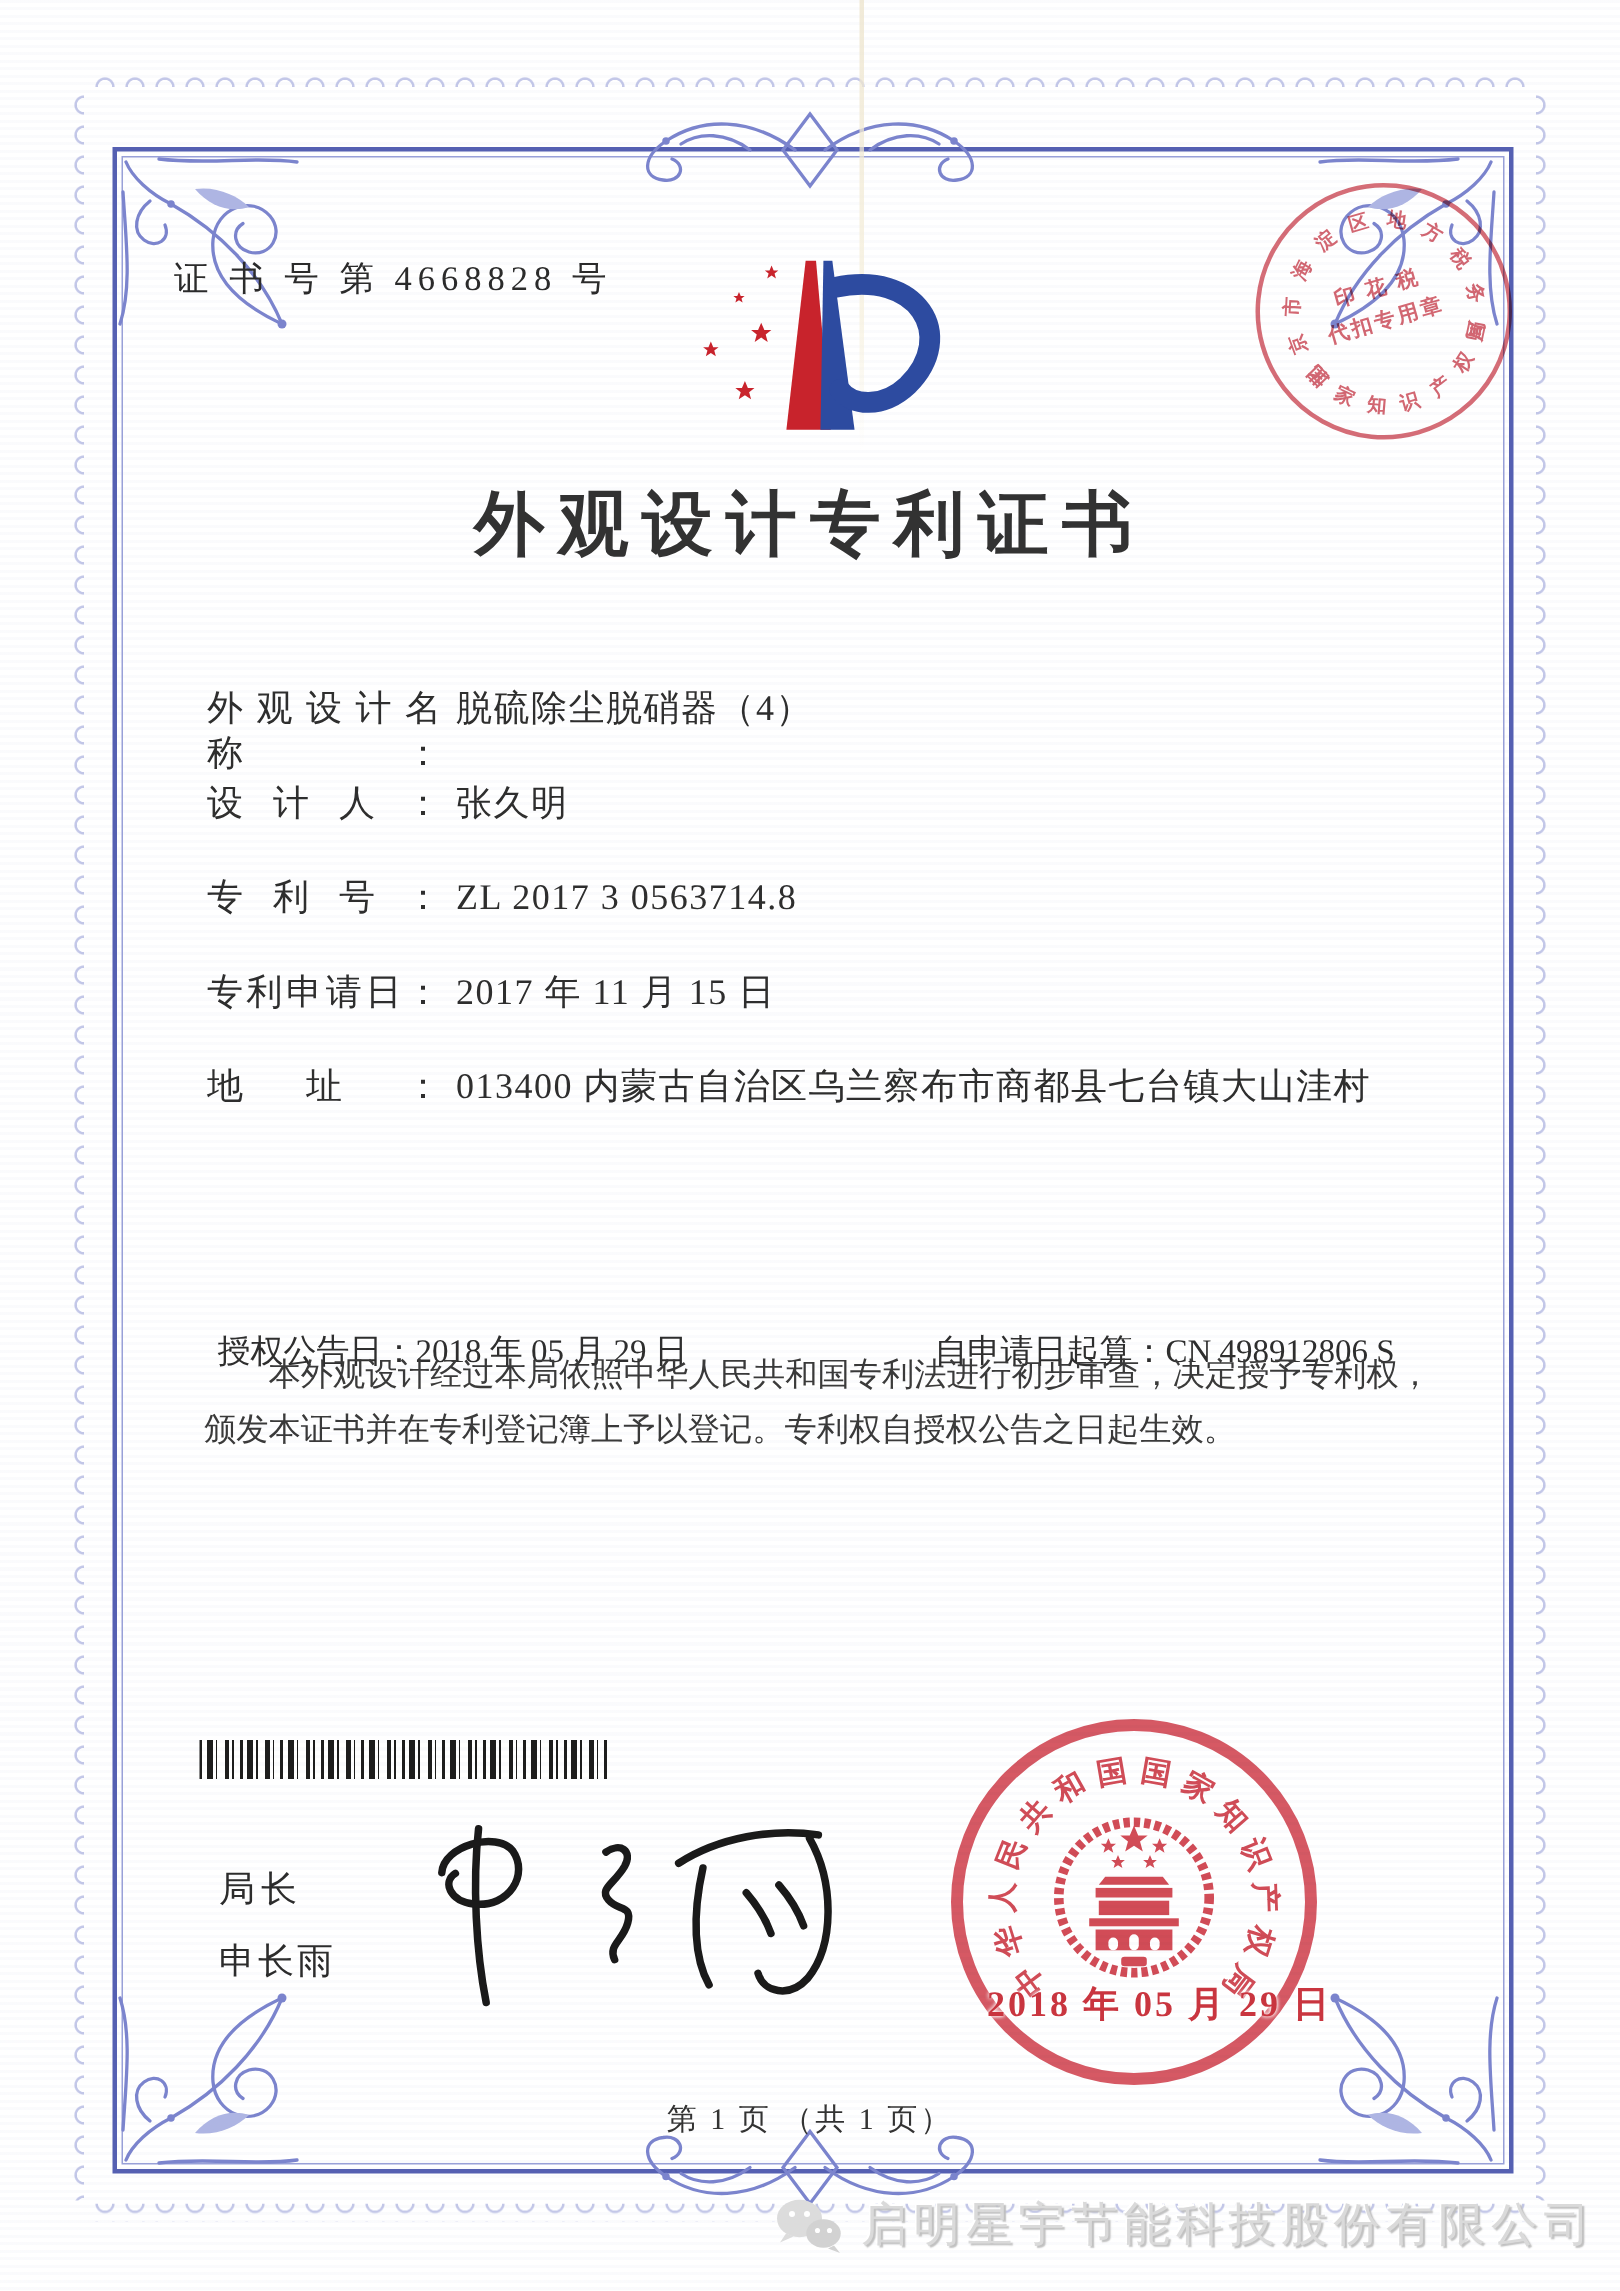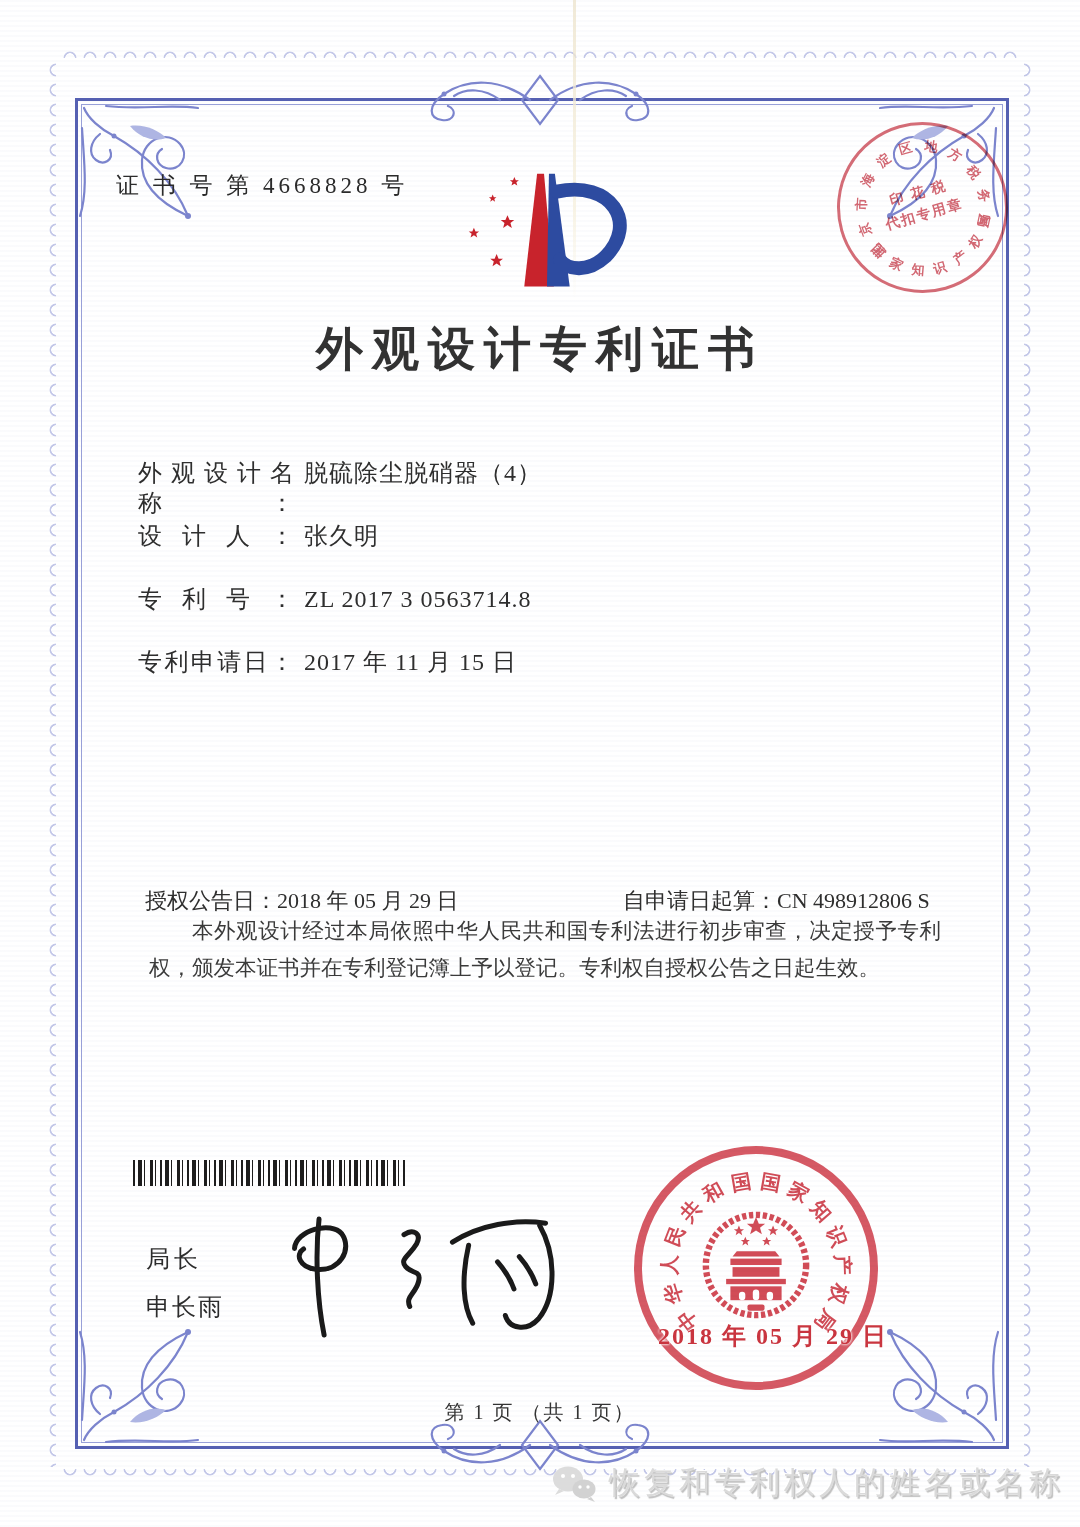--- a/index.html
+++ b/index.html
@@ -37,21 +37,21 @@
   .title{position:absolute;left:0;width:100%;top:318px;text-align:center;font-size:47px;font-weight:700;
          letter-spacing:9px;color:#323232;}
   .fields{position:absolute;left:138px;top:458px;width:780px;font-size:24px;color:#2e2e2e;}
   .frow{height:63px;line-height:30px;}
   .flabel{display:inline-block;width:156px;text-align:justify;text-align-last:justify;vertical-align:top;}
   .fvalue{margin-left:10px;letter-spacing:1px;}
   .grant{position:absolute;left:145px;top:846px;width:860px;font-size:22px;color:#2e2e2e;margin-top:40px;}
   .grant .gright{position:absolute;left:478px;top:0;}
   .paras{position:absolute;left:133px;top:897px;width:824px;font-size:21.5px;line-height:37px;
          text-align:justify;color:#3a3a3a;}
-  .paras p{margin:16px;text-indent:2em;}
+  .paras p{margin:3px;text-indent:2em;font-family:Liberation Mono, monospace;}
   .barcode{position:absolute;left:133px;top:1160px;width:272px;height:26px;
     background:repeating-linear-gradient(90deg,
       #1d1d1d 0 2px,rgba(255,255,255,0) 2px 5px,
       #1d1d1d 5px 9px,rgba(255,255,255,0) 9px 11px,
       #1d1d1d 11px 12px,rgba(255,255,255,0) 12px 17px,
       #1d1d1d 17px 20px,rgba(255,255,255,0) 20px 22px,
       #1d1d1d 22px 23px,rgba(255,255,255,0) 23px 27px);}
   .sig-title{position:absolute;left:146px;top:1243px;font-size:24px;letter-spacing:4px;color:#2c2c2c;
     font-family:"Liberation Sans",sans-serif;}
   .sig-name{position:absolute;left:146px;top:1291px;font-size:24px;letter-spacing:2px;color:#2c2c2c;
@@ -187,20 +187,23 @@
     </div>
     <div class="frow">
       <span class="flabel">设计人：</span><span class="fvalue">张久明</span>
     </div>
     <div class="frow">
       <span class="flabel">专利号：</span><span class="fvalue">ZL 2017 3 0563714.8</span>
     </div>
     <div class="frow">
       <span class="flabel">专利申请日：</span><span class="fvalue">2017 年 11 月 15 日</span>
     </div>
+    <div class="frow">
+      <span class="flabel">地址：</span><span class="fvalue">013400  内蒙古自治区乌兰察布市商都县七台镇大山洼村</span>
+    </div>
   </div>
 
   <div class="grant">
     <span class="gleft">
       <span>授权公告日：</span><span>2018 年 05 月 29 日</span>
     </span>
     <span class="gright">
       <span>自申请日起算：</span><span>CN 498912806 S</span>
     </span>
   </div>
@@ -274,16 +277,16 @@
     <svg width="48" height="42" viewBox="0 0 48 42">
       <ellipse cx="17" cy="17" rx="15" ry="12.5" fill="#dcdcdc"></ellipse>
       <path d="M8,27 L4,33 L13,29 Z" fill="#dcdcdc"></path>
       <ellipse cx="33" cy="27" rx="11.5" ry="9.5" fill="#d2d2d2"></ellipse>
       <path d="M40,35 L44,40 L36,37 Z" fill="#d2d2d2"></path>
       <circle cx="12" cy="14" r="2" fill="#fff"></circle>
       <circle cx="22" cy="14" r="2" fill="#fff"></circle>
       <circle cx="29" cy="25" r="1.7" fill="#fff"></circle>
       <circle cx="37" cy="25" r="1.7" fill="#fff"></circle>
     </svg>
-    <span class="wm-text">恢复和专利权人的姓名或名称</span>
+    <span class="wm-text">启明星宇节能科技股份有限公司</span>
   </div>
 
 </div>
 
 </body></html>

